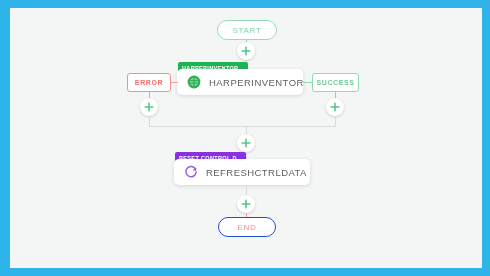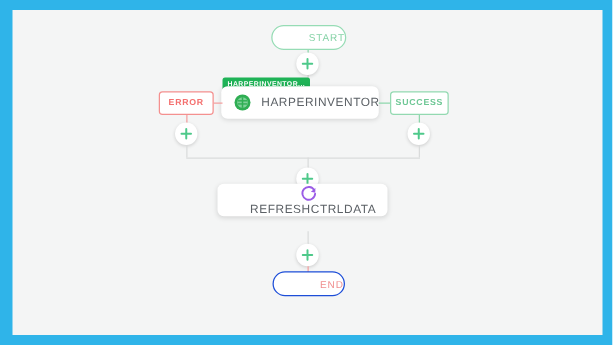--- a/index.html
+++ b/index.html
@@ -44,21 +44,21 @@
 
   
   .pill {
     position: absolute;
     box-sizing: border-box;
     height: 20px;
     border-radius: 10px;
     background: #ffffff;
     display: flex;
     align-items: center;
-    justify-content: flex-end;
+    justify-content: center;
     letter-spacing: 0.7px;
     font-size: 8px;
   }
   .pill.start {
     border: 1px solid #96dcb5;
     color: #85d2a6;
     width: 60px;
     left: 207px;
     top: 12px;
   }
@@ -234,21 +234,21 @@
         <path d="M5 1.2 V8.8 M1.2 5 H8.8" stroke="#4ec98a" stroke-width="1.6" stroke-linecap="round"></path>
       </svg>
     </div>
 
     <div class="conn v" style="left:236px; top:144px; height:8px;"></div>
 
     <div class="tab purple" style="left:165px; top:144px; max-width:76px;">
       <span>RESET CONTROL D...</span>
     </div>
 
-    <div class="step" style="left:164px; top:139px; width:136px; height:26px;flex-direction:column;">
+    <div class="step" style="left:164px; top:151px; width:136px; height:26px;">
       <span class="icon-wrap">
         <svg width="14" height="14" viewBox="0 0 14 14">
           <path d="M11.4 4.1 A5.1 5.1 0 1 0 12.1 7" fill="none" stroke="#9b5ce6" stroke-width="1.5" stroke-linecap="round"></path>
           <path d="M12.3 2.4 L12.2 6.1 L8.7 5.3 Z" fill="#9b5ce6"></path>
         </svg>
       </span>
       <span class="step-title">REFRESHCTRLDATA</span>
     </div>
 
     <div class="conn v" style="left:236px; top:177px; height:11px;"></div>

